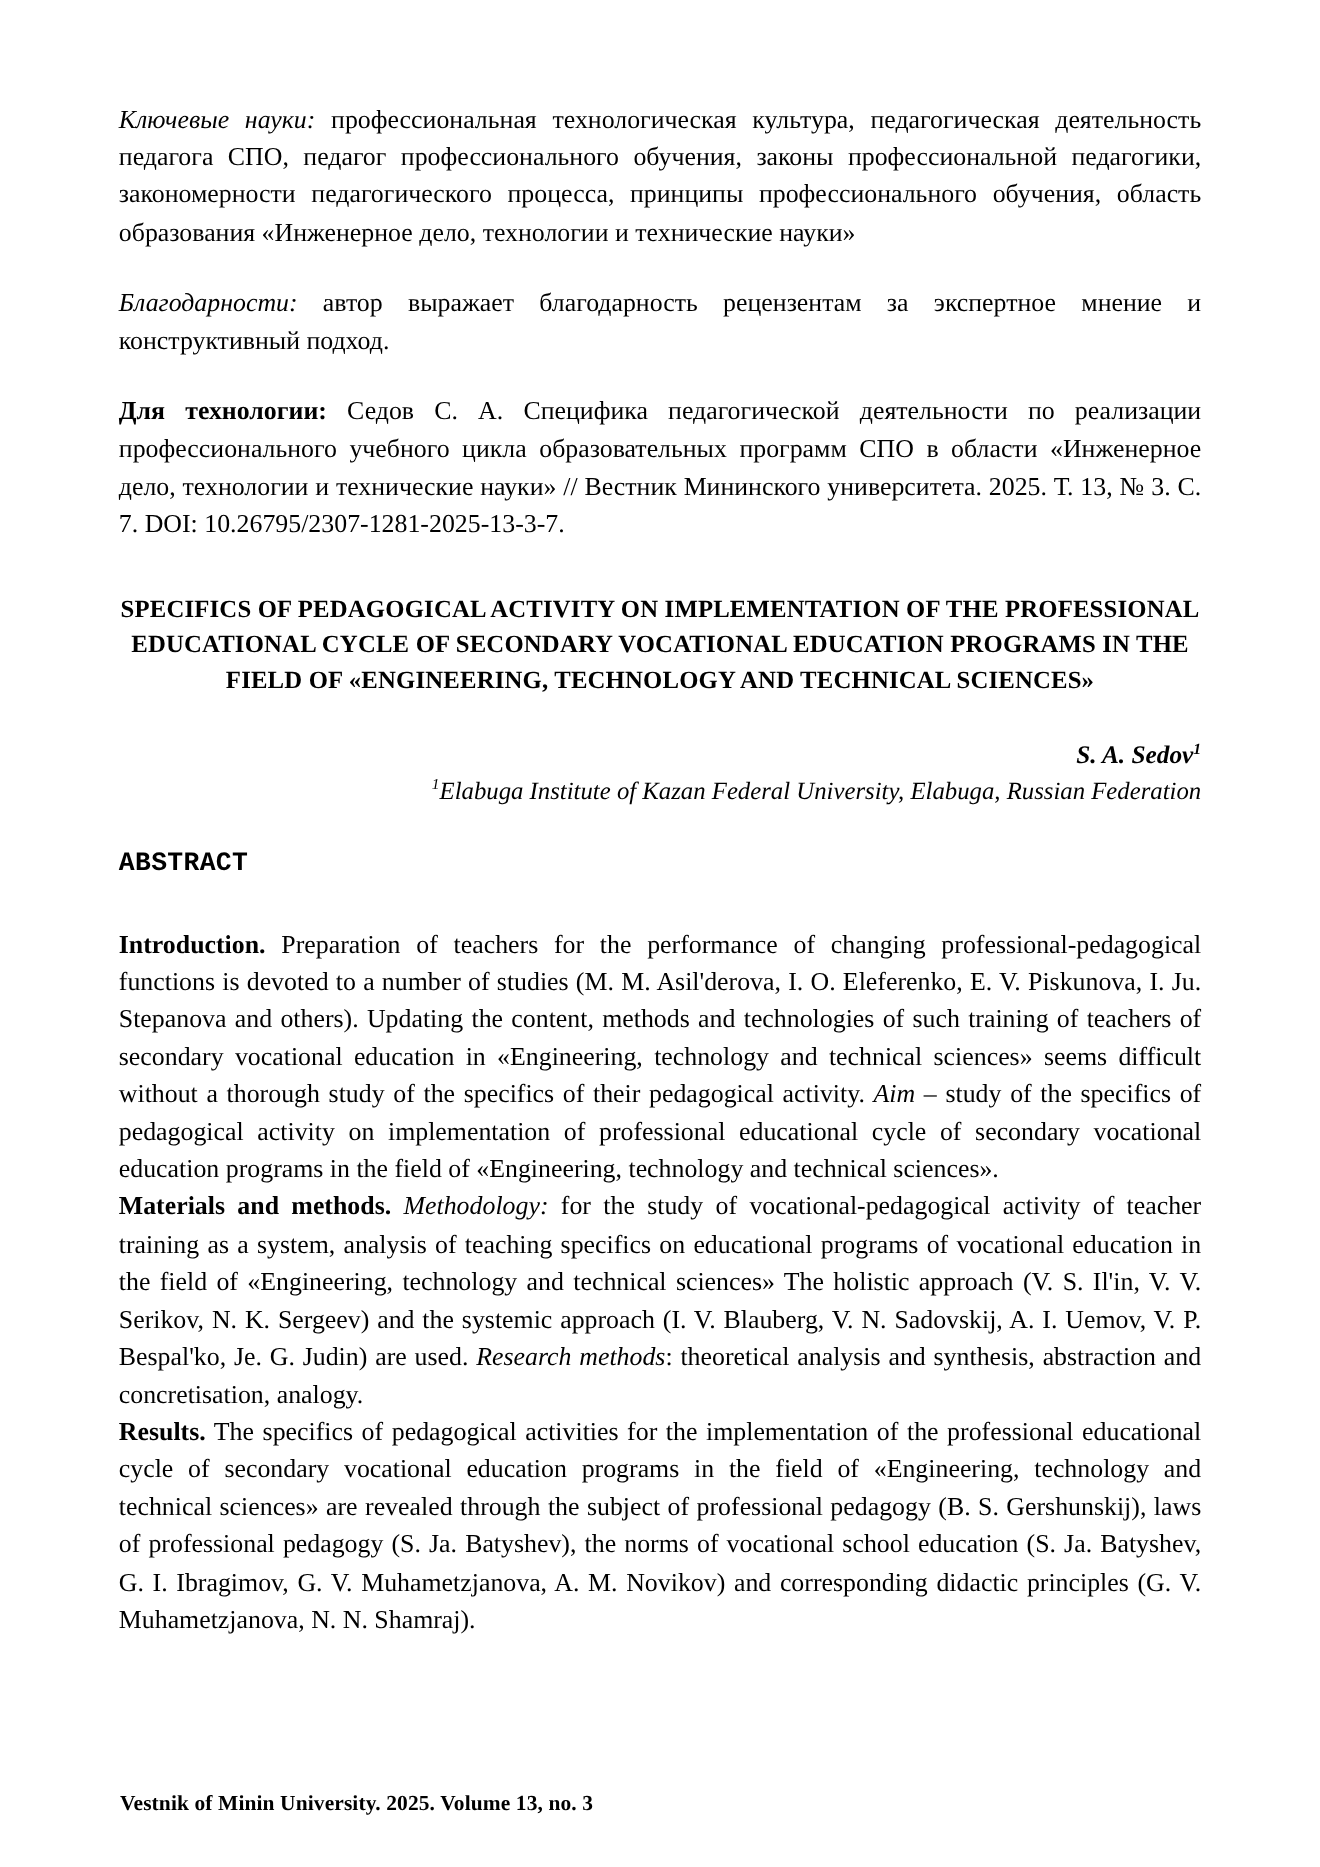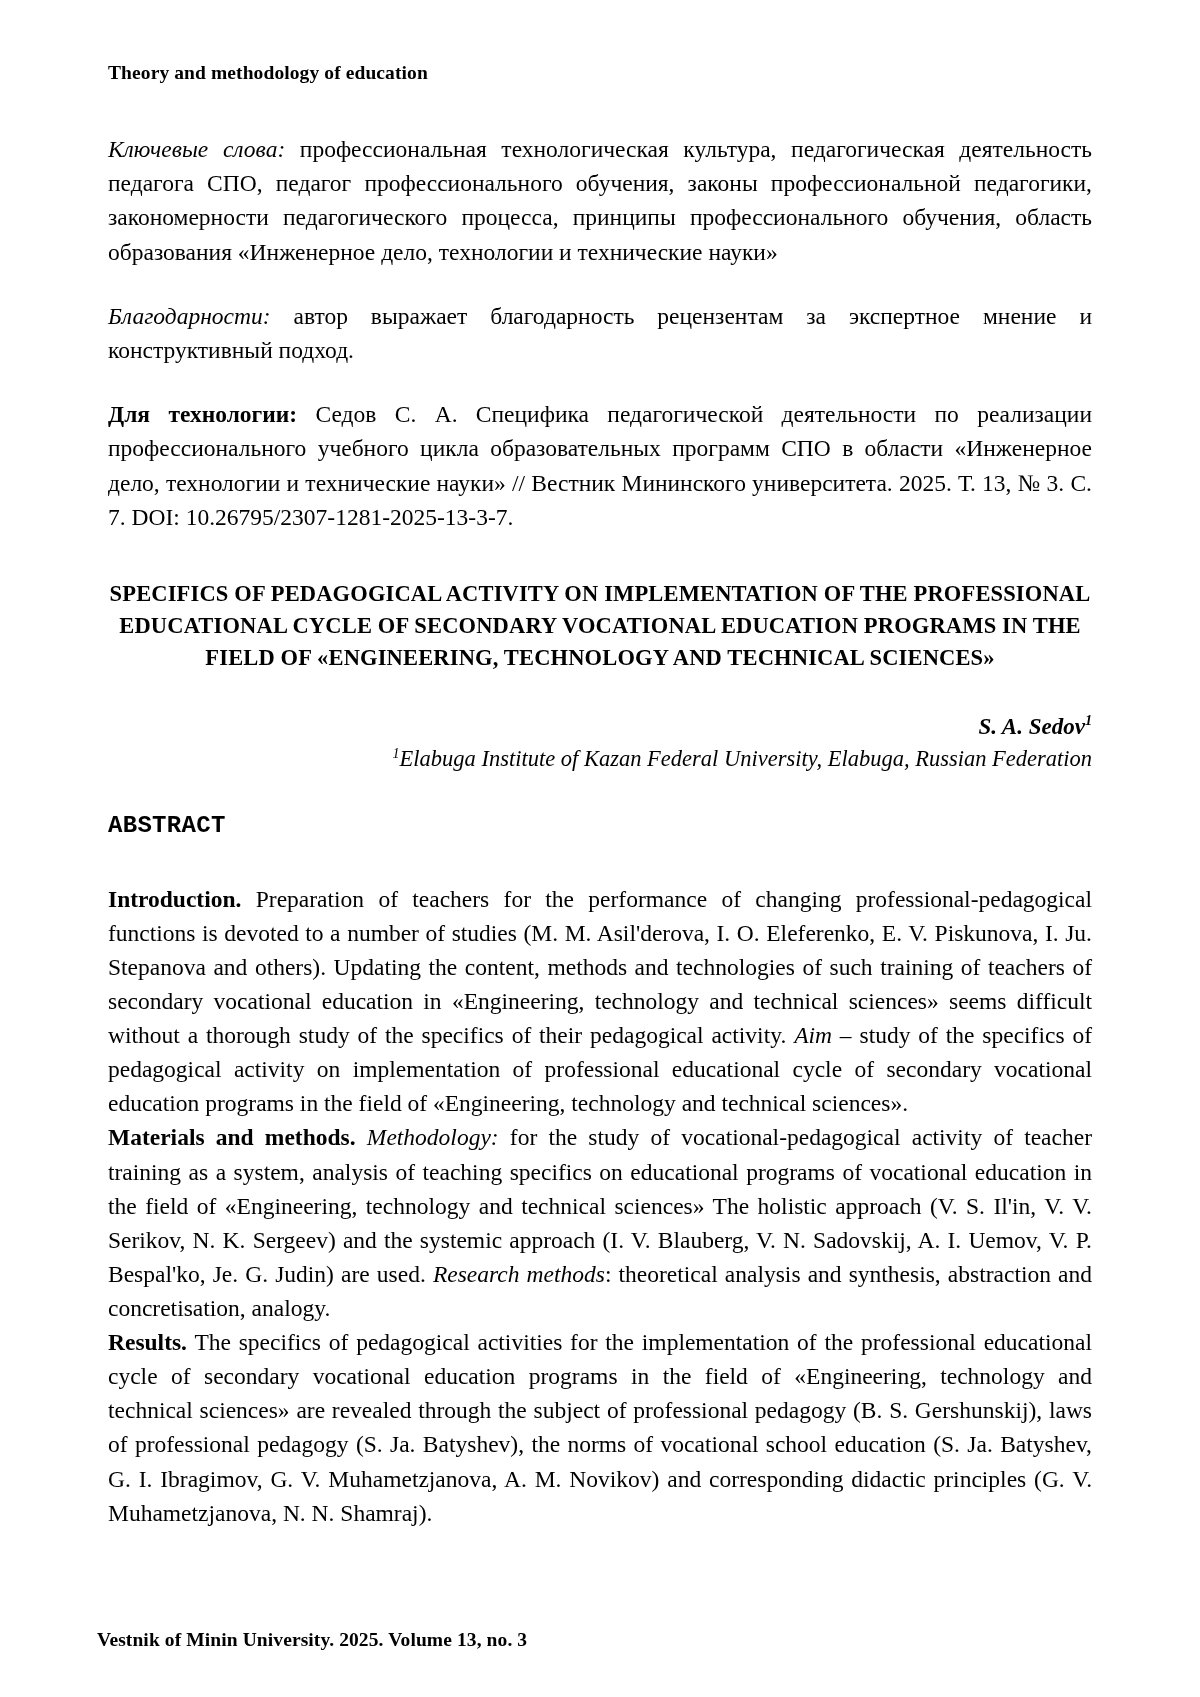--- a/index.html
+++ b/index.html
@@ -75,38 +75,37 @@
   }
   .abstract-body {
     margin-top: 43px;
   }
   .abstract-body p.body-par {
     font-size: 23.5px;
     line-height: 1.452;
   }
   .footer {
     position: absolute;
-    left: 97px;
+    left: 109px;
     bottom: 46px;
     font-weight: bold;
     font-size: 19.5px;
     letter-spacing: 0.1px;
   }
 </style>
 </head>
 <body>
 
 <div class="page">
 
-  <div class="running-head">Theory and methodology of education</div>
 
 
   <div class="gap-med"></div>
 
-  <p class="body-par"><span class="it">Ключевые слова:</span><span> профессиональная технологическая культура, педагогическая деятельность педагога СПО, педагог профессионального обучения, законы профессиональной педагогики, закономерности педагогического процесса, принципы профессионального обучения, область образования «Инженерное дело, технологии и технические науки»</span></p>
+  <p class="body-par"><span class="it">Ключевые науки:</span><span> профессиональная технологическая культура, педагогическая деятельность педагога СПО, педагог профессионального обучения, законы профессиональной педагогики, закономерности педагогического процесса, принципы профессионального обучения, область образования «Инженерное дело, технологии и технические науки»</span></p>
 
   <div class="gap-med"></div>
 
   <p class="body-par"><span class="it">Благодарности:</span><span> автор выражает благодарность рецензентам за экспертное мнение и конструктивный подход.</span></p>
 
   <div class="gap-med"></div>
 
   <p class="body-par"><span class="bd">Для технологии:</span><span> Седов С. А. Специфика педагогической деятельности по реализации профессионального учебного цикла образовательных программ СПО в области «Инженерное дело, технологии и технические науки» // Вестник Мининского университета. 2025. Т. 13, № 3. С. 7. DOI: 10.26795/2307-1281-2025-13-3-7.</span></p>
 
   <div class="title-block">SPECIFICS OF PEDAGOGICAL ACTIVITY ON IMPLEMENTATION OF THE PROFESSIONAL EDUCATIONAL CYCLE OF SECONDARY VOCATIONAL EDUCATION PROGRAMS IN THE FIELD OF «ENGINEERING, TECHNOLOGY AND TECHNICAL SCIENCES»</div>

